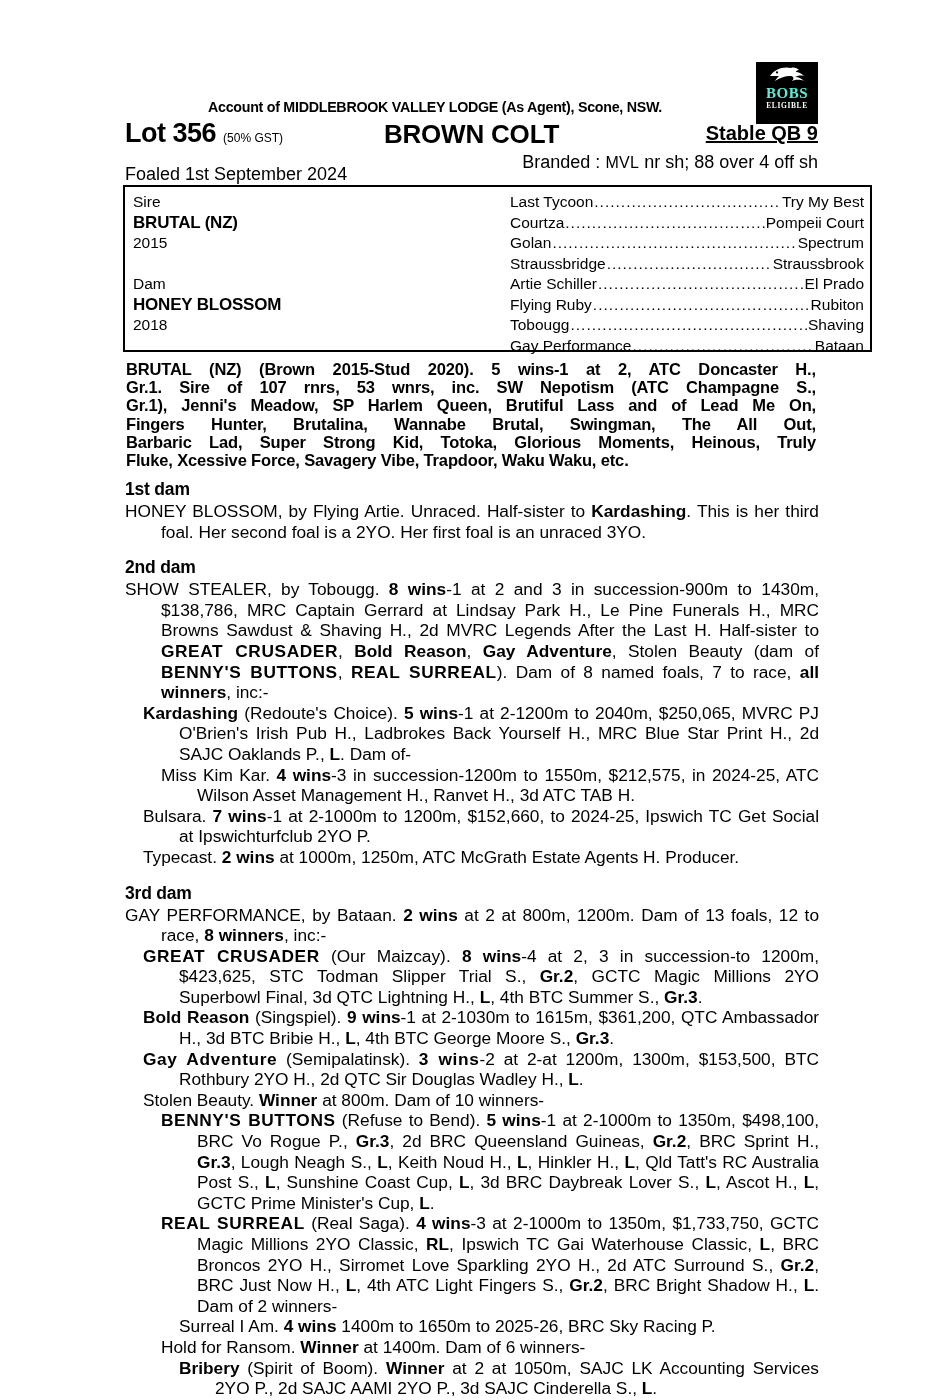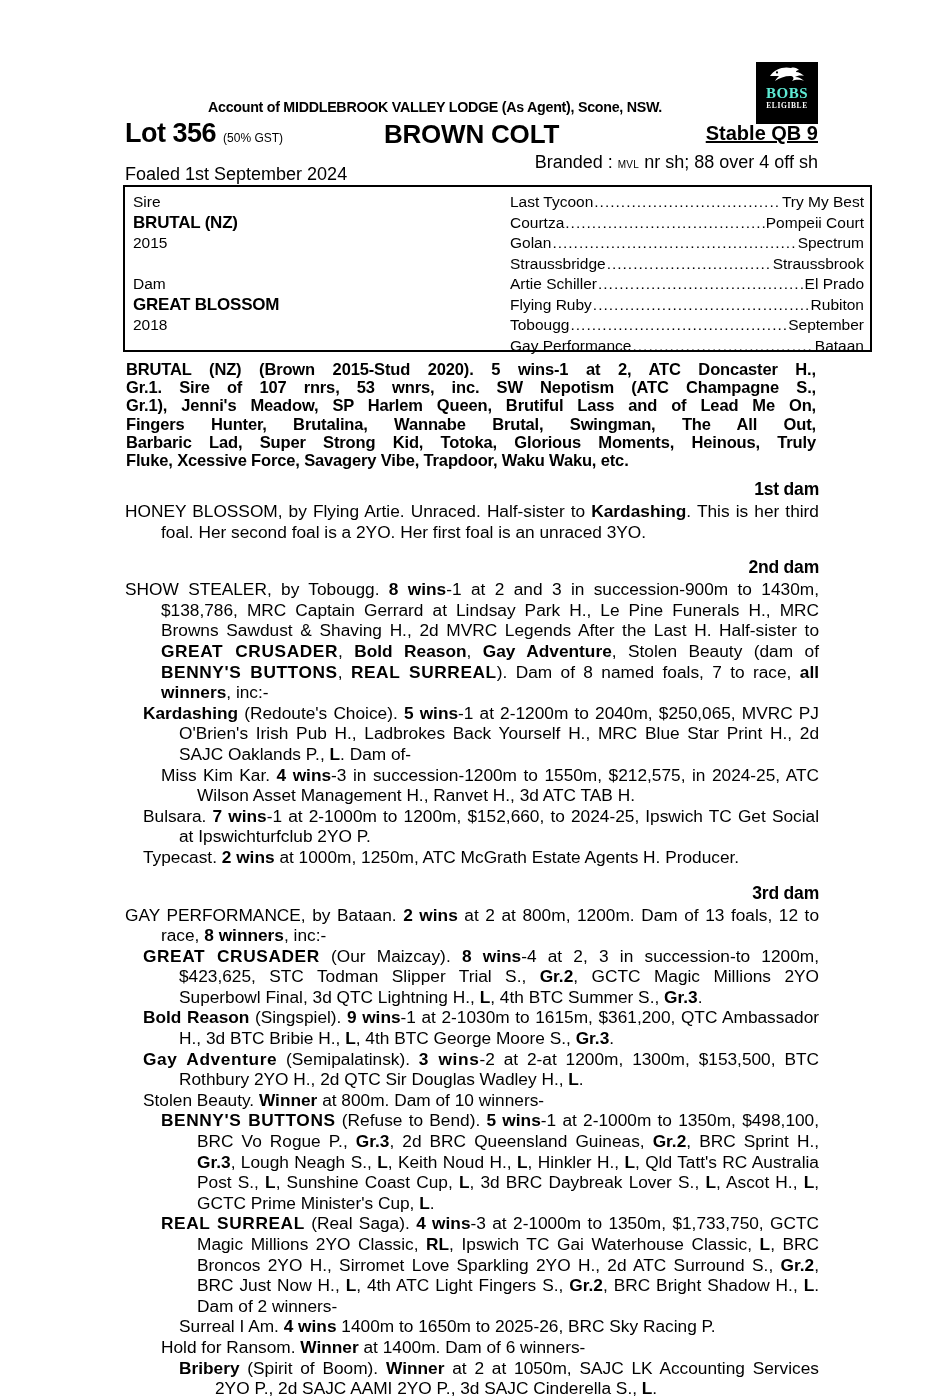--- a/index.html
+++ b/index.html
@@ -115,21 +115,21 @@
   }
   .foaled {
     position: absolute;
     left: 0; top: 12px;
   }
   .branded {
     position: absolute;
     right: 0; top: 0;
   }
   .brand-mark {
-    font-size: 10px;
+    font-size: 16px;
     letter-spacing: 0.3px;
   }
 
   
   .ped-table {
     position: absolute;
     left: 123px;
     top: 185px;
     width: 749px;
     height: 167px;
@@ -201,21 +201,20 @@
     text-align-last: left;
   }
 
   
   .damhead {
     font-weight: bold;
     font-size: 17.5px;
     line-height: 23px;
     margin-top: 14px;
     letter-spacing: -0.2px;
-    text-align: right;
   }
   .body-area {
     position: absolute;
     left: 125px;
     top: 478px;
     width: 694px;
     font-size: 17.3px;
     line-height: 20.6px;
   }
   p.entry {
@@ -269,21 +268,21 @@
     </div>
   </div>
 
   <div class="ped-table">
     <div class="ped-col col-a">
       <div class="ped-line">Sire</div>
       <div class="ped-line bold">BRUTAL (NZ)</div>
       <div class="ped-line">2015</div>
       <div class="ped-line spacer">&nbsp;</div>
       <div class="ped-line">Dam</div>
-      <div class="ped-line bold">GREAT BLOSSOM</div>
+      <div class="ped-line bold">HONEY BLOSSOM</div>
       <div class="ped-line">2018</div>
     </div>
 
 
     <div class="ped-col col-c" id="gp-col">
         <div class="ped-gp">
           <span class="gp-name">Last Tycoon</span>
           <span class="gp-dots">................................................................................</span>
           <span class="gp-sire">Try My Best</span>
         </div>
@@ -308,21 +307,21 @@
           <span class="gp-sire">El Prado</span>
         </div>
         <div class="ped-gp">
           <span class="gp-name">Flying Ruby</span>
           <span class="gp-dots">................................................................................</span>
           <span class="gp-sire">Rubiton</span>
         </div>
         <div class="ped-gp">
           <span class="gp-name">Tobougg</span>
           <span class="gp-dots">................................................................................</span>
-          <span class="gp-sire">September</span>
+          <span class="gp-sire">Shaving</span>
         </div>
         <div class="ped-gp">
           <span class="gp-name">Gay Performance</span>
           <span class="gp-dots">................................................................................</span>
           <span class="gp-sire">Bataan</span>
         </div>
       </div>
   </div>
 
   <div class="sire-summary" id="sire-summary">

